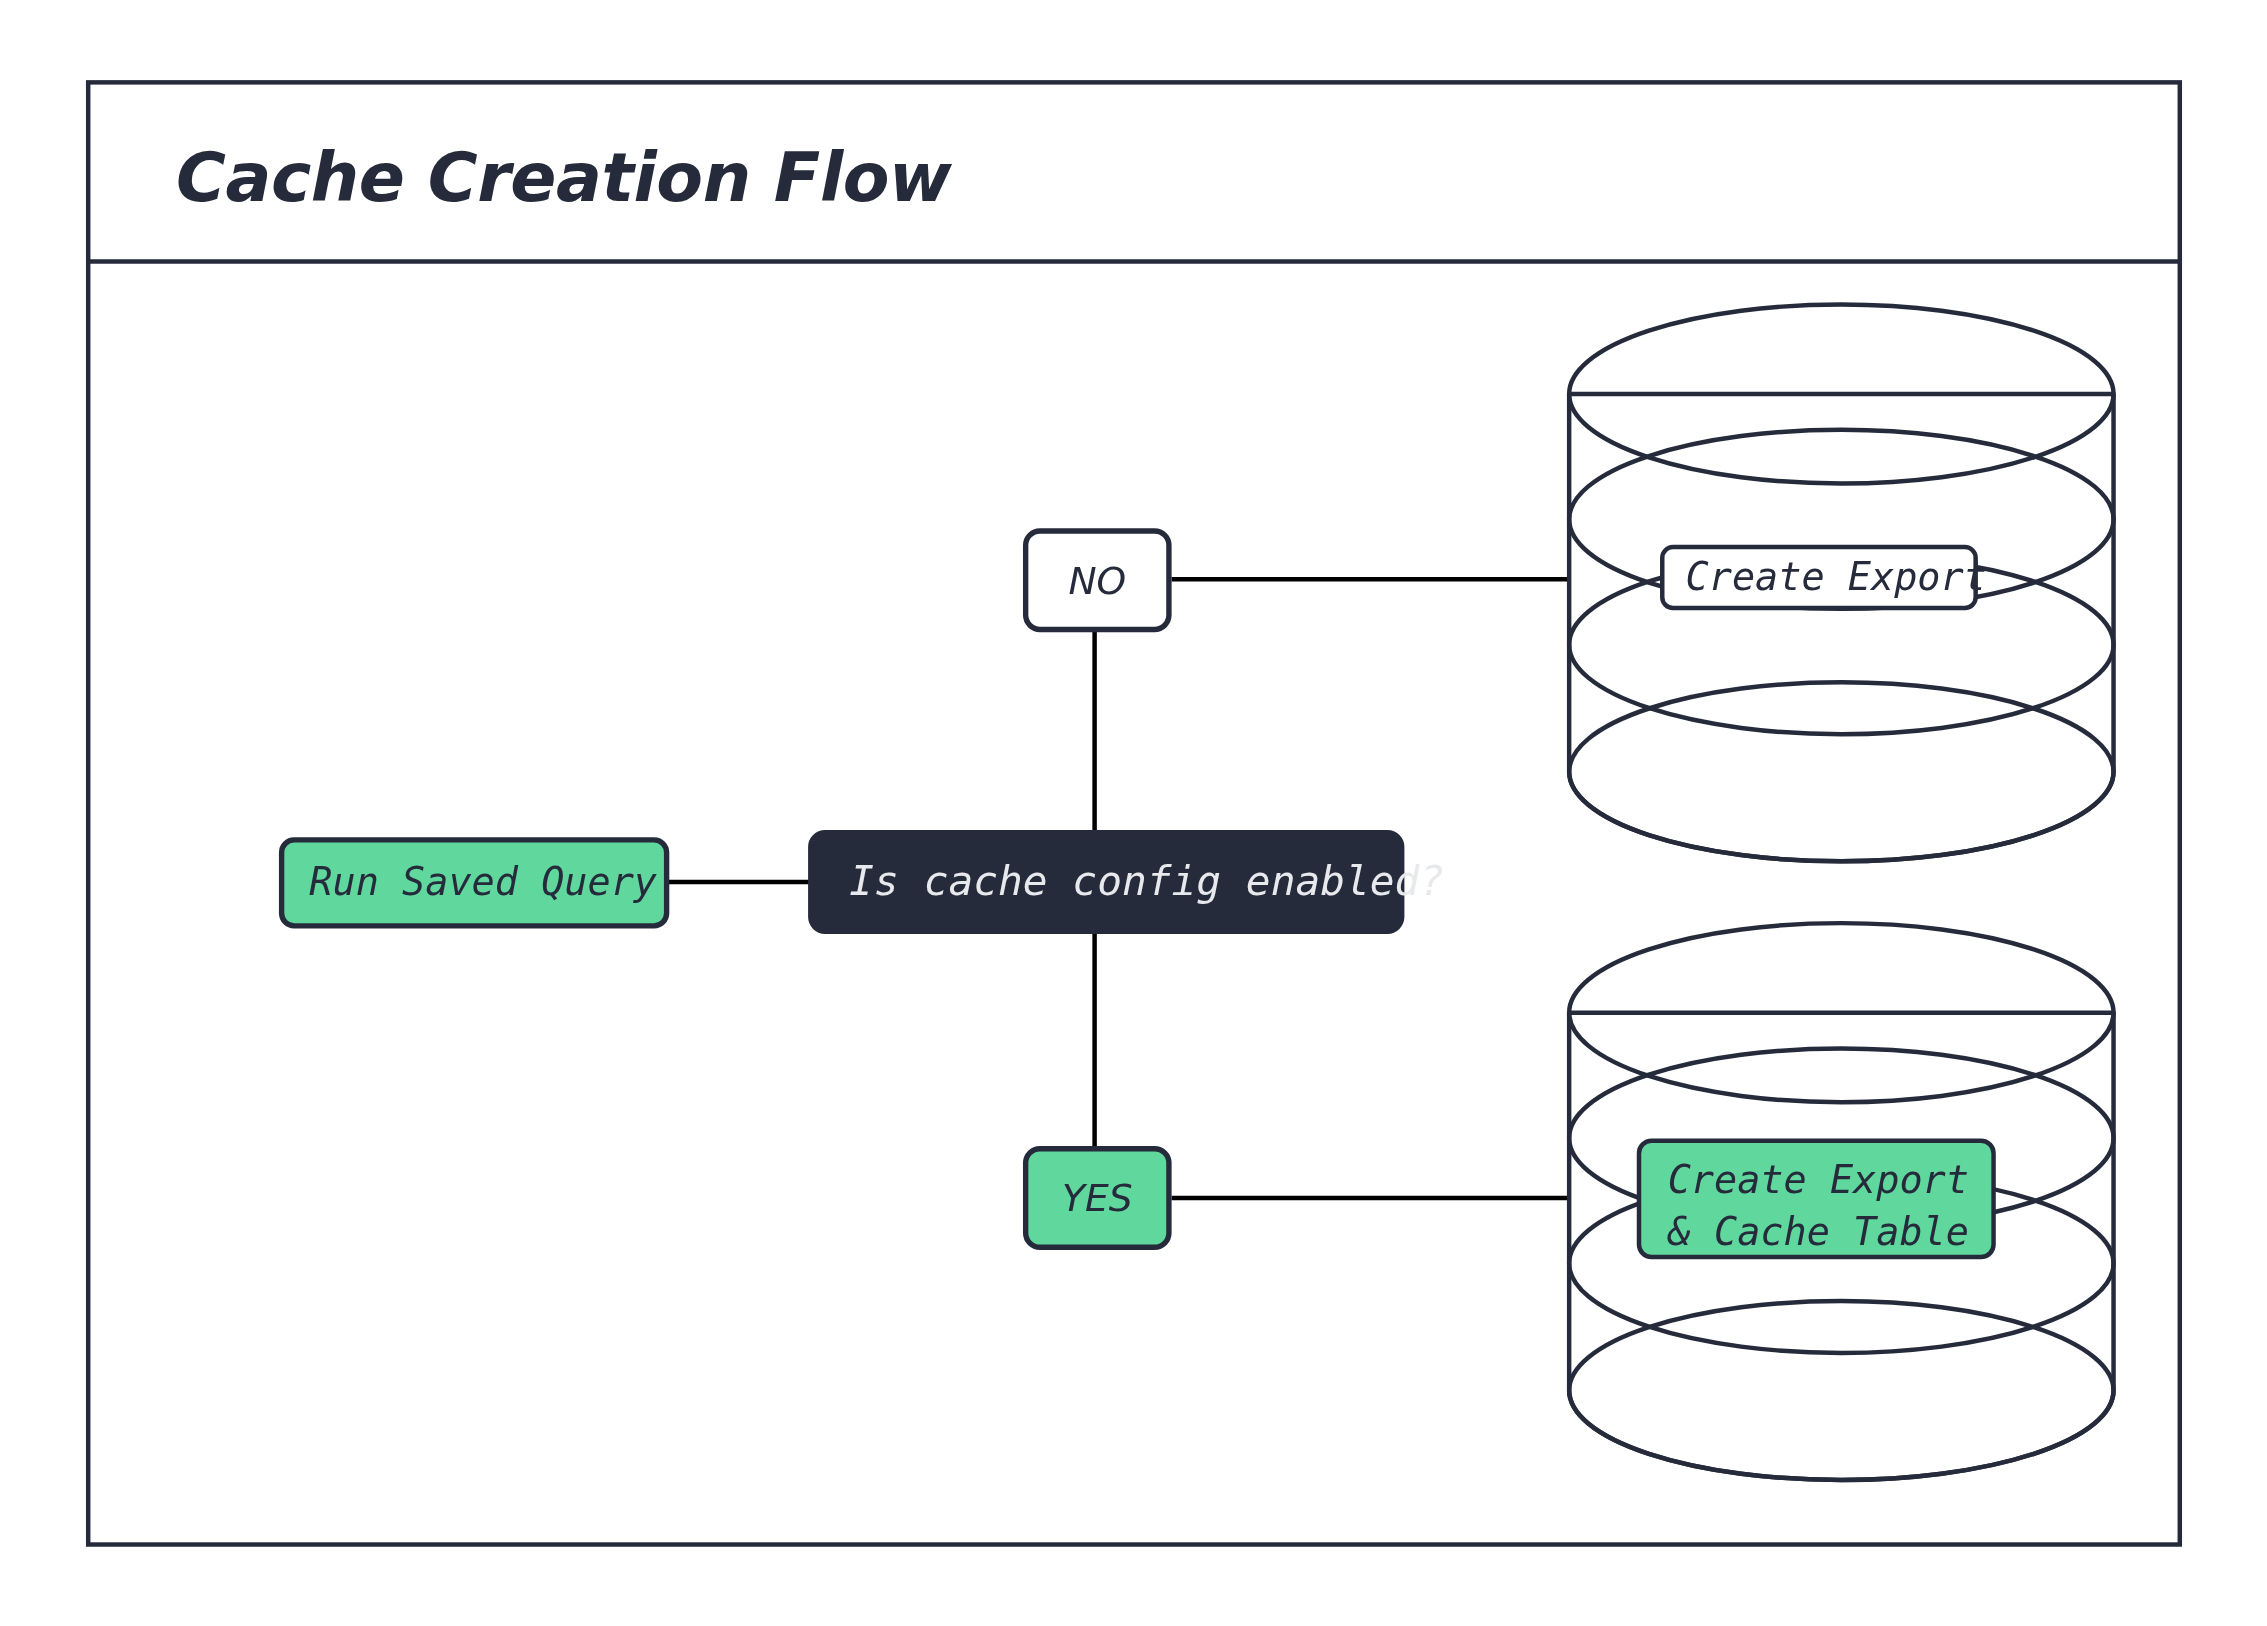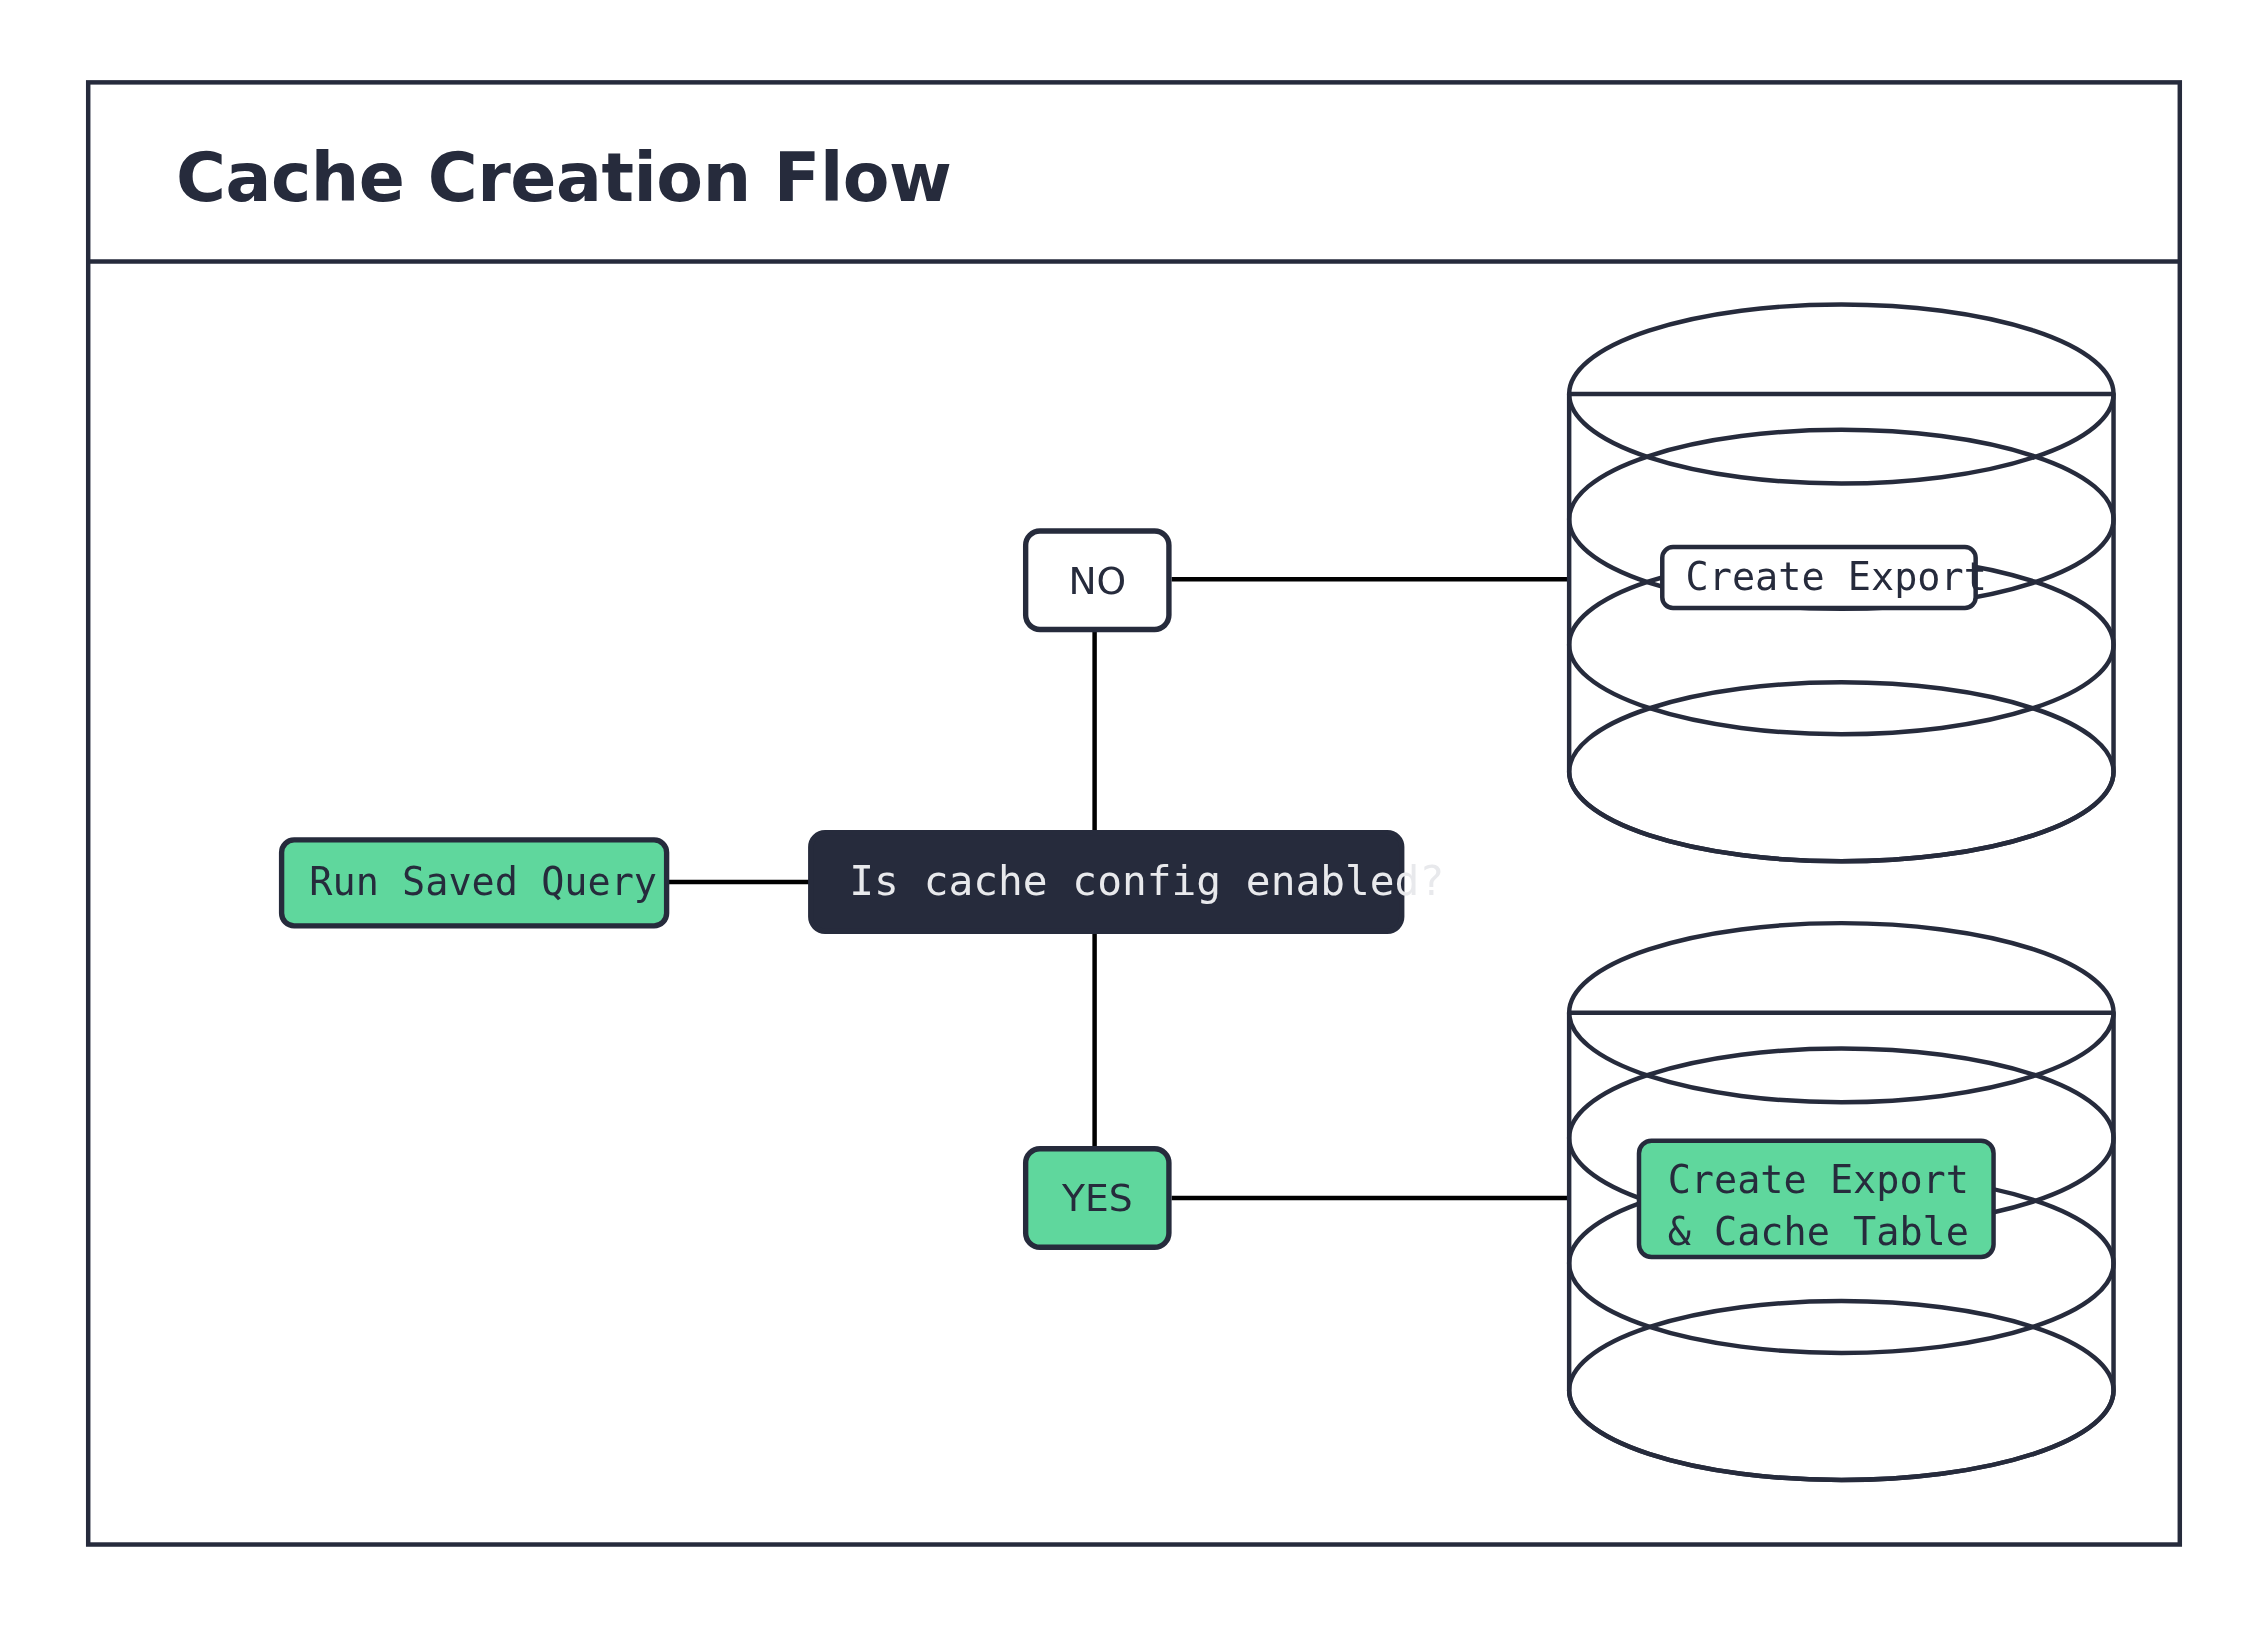--- a/index.html
+++ b/index.html
@@ -10,20 +10,21 @@
   body {
     width: 2268px;
     height: 1626px;
     font-family: "Liberation Sans", sans-serif;
     overflow: hidden;
   }
   #diagram-root {
     position: relative;
     width: 1792px;
     height: 1626px;
+    font-style: italic;
   }
   svg.canvas {
     display: block;
     width: 2268px;
     height: 1626px;
   }
   .frame-rect {
     fill: #ffffff;
     stroke: #262B3C;
     stroke-width: 5;

